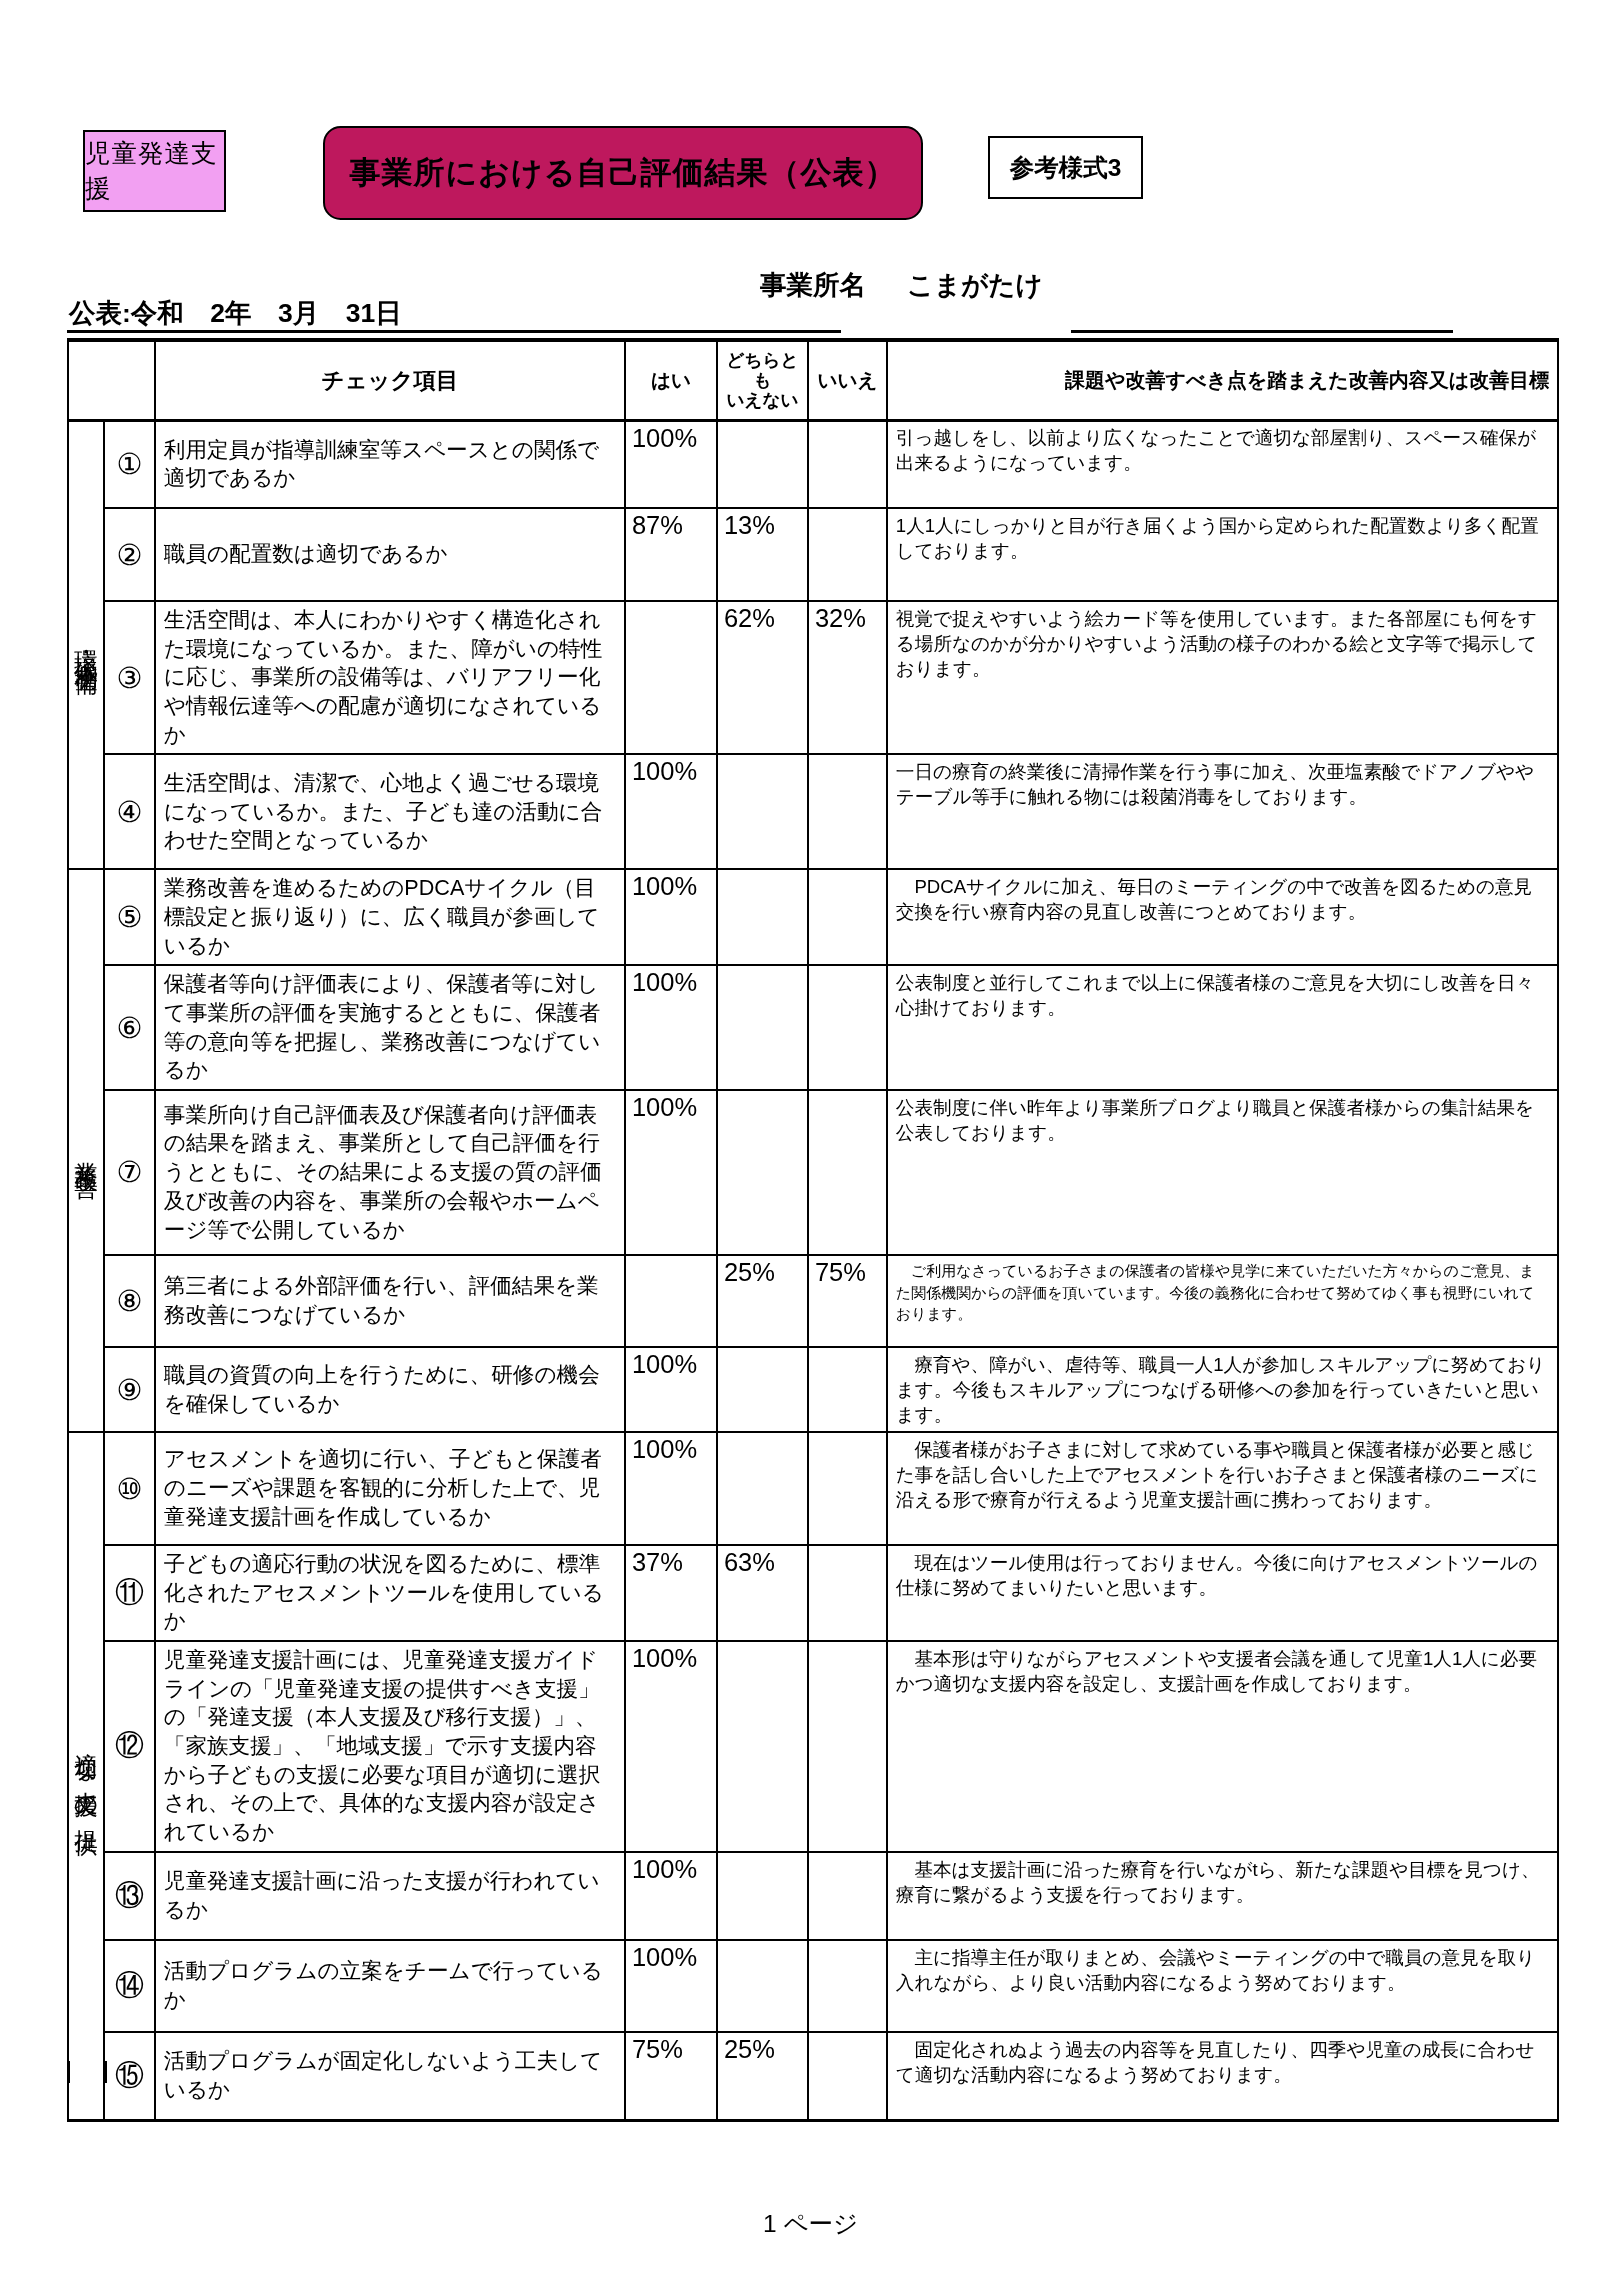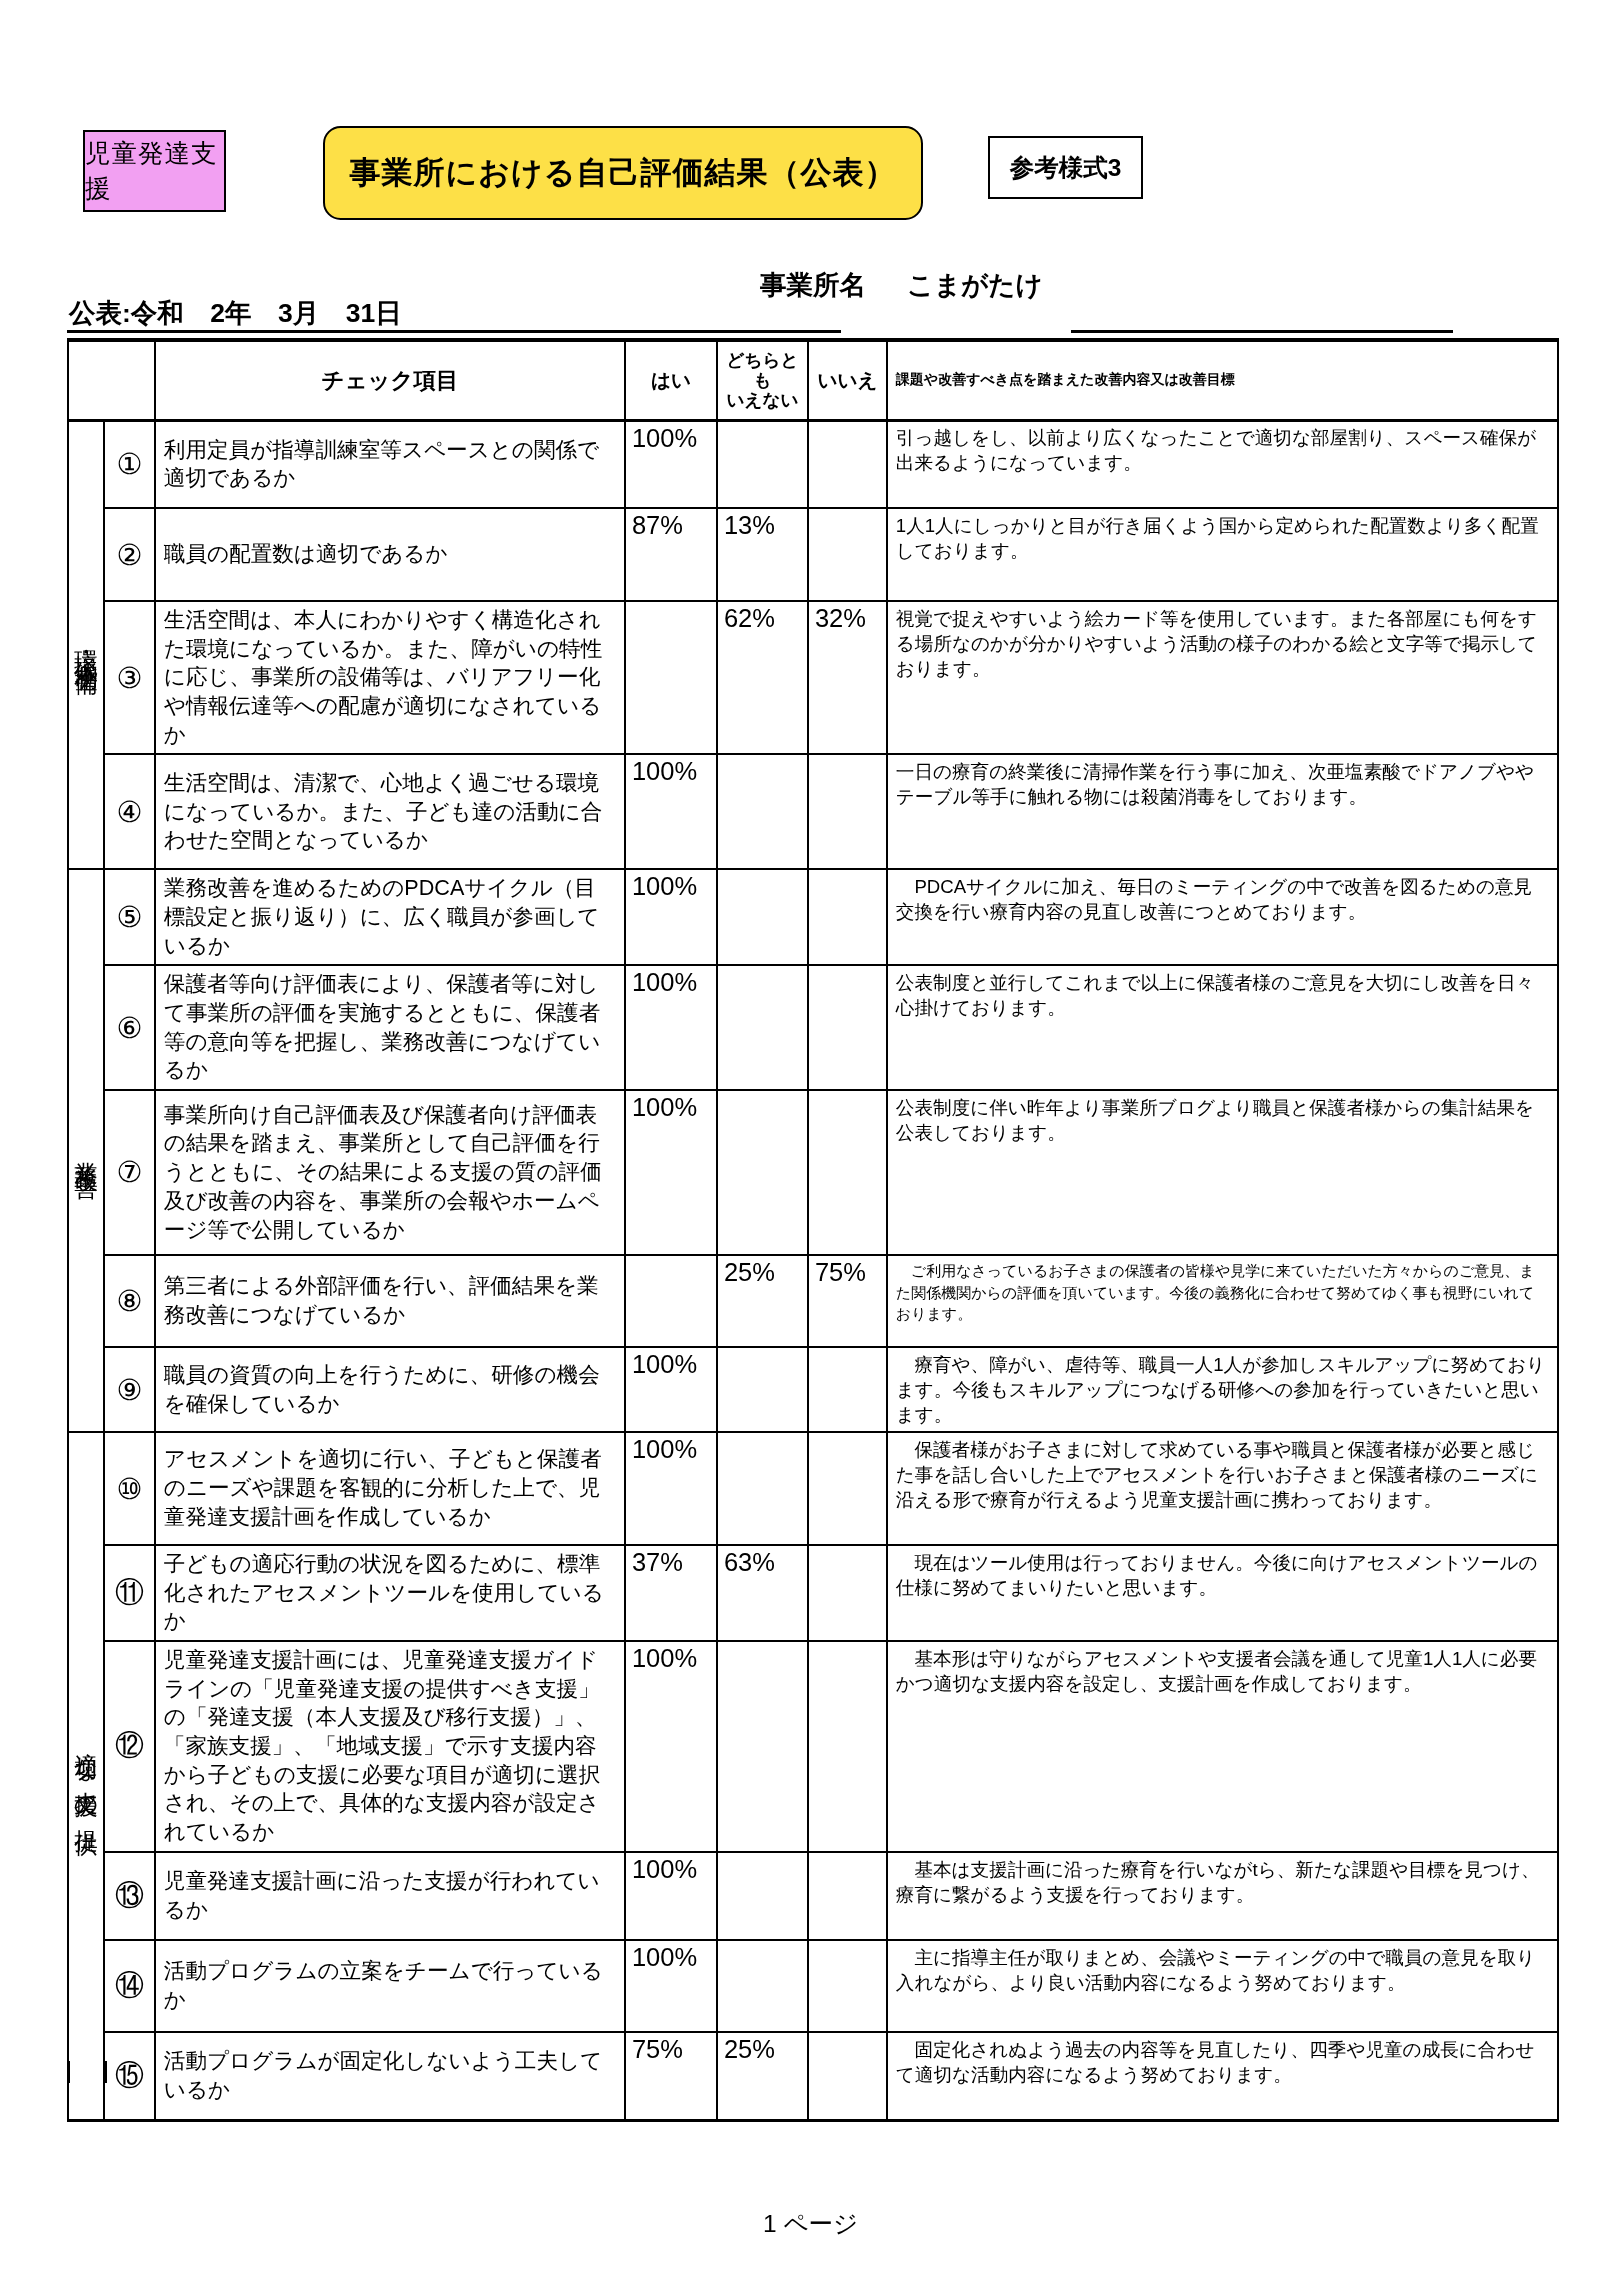--- a/index.html
+++ b/index.html
@@ -41,21 +41,21 @@
   }
   table.eval th, table.eval td {
     border:2px solid #000; border-top-width:2.9px; border-bottom-width:2.9px;
     overflow:hidden;
   }
   table.eval thead th { border-bottom-width:3.9px; font-weight:bold; }
 
   .h-item    { font-size:22.5px; text-align:center; vertical-align:middle; }
   .h-pct     { font-size:19.6px; text-align:center; vertical-align:middle; }
   .h-neither { font-size:17.6px; white-space:pre-line; line-height:1.15; }
-  .h-comment { font-size:14px; text-align:left; vertical-align:middle; padding:3.9px 7.8px; }
+  .h-comment { font-size:20px; text-align:right; vertical-align:middle; padding:3.9px 7.8px; }
 
   .c-group {
     writing-mode:vertical-rl; text-orientation:upright;
     text-align:center; vertical-align:middle;
     font-size:23.5px; letter-spacing:3.9px; padding:7.8px 0;
   }
   .c-num  { text-align:center; vertical-align:middle; font-size:29px; }
   .c-item { font-size:21.6px; line-height:1.33; padding:3.9px 7.8px; vertical-align:middle; }
   .c-pct  { font-size:25.5px; padding:2px 5.9px; vertical-align:top; }
   .c-comment { font-size:18.6px; line-height:1.35; padding:3.9px 7.8px; vertical-align:top; }
@@ -69,21 +69,21 @@
 </style>
 </head>
 <body>
 
 <div class="page">
 
   <div class="category-box" style="background: rgb(242, 160, 242);">
     <span>児童発達支援</span>
   </div>
 
-  <div class="title-box" style="background: #fde047;">
+  <div class="title-box" style="background: #be185d;">
     <span>事業所における自己評価結果（公表）</span>
   </div>
 
   <div class="form-box">
     <span>参考様式3</span>
   </div>
 
   <div class="office-line">
     <span>事業所名</span><span class="gap"></span><span>こまがたけ</span>
   </div>

